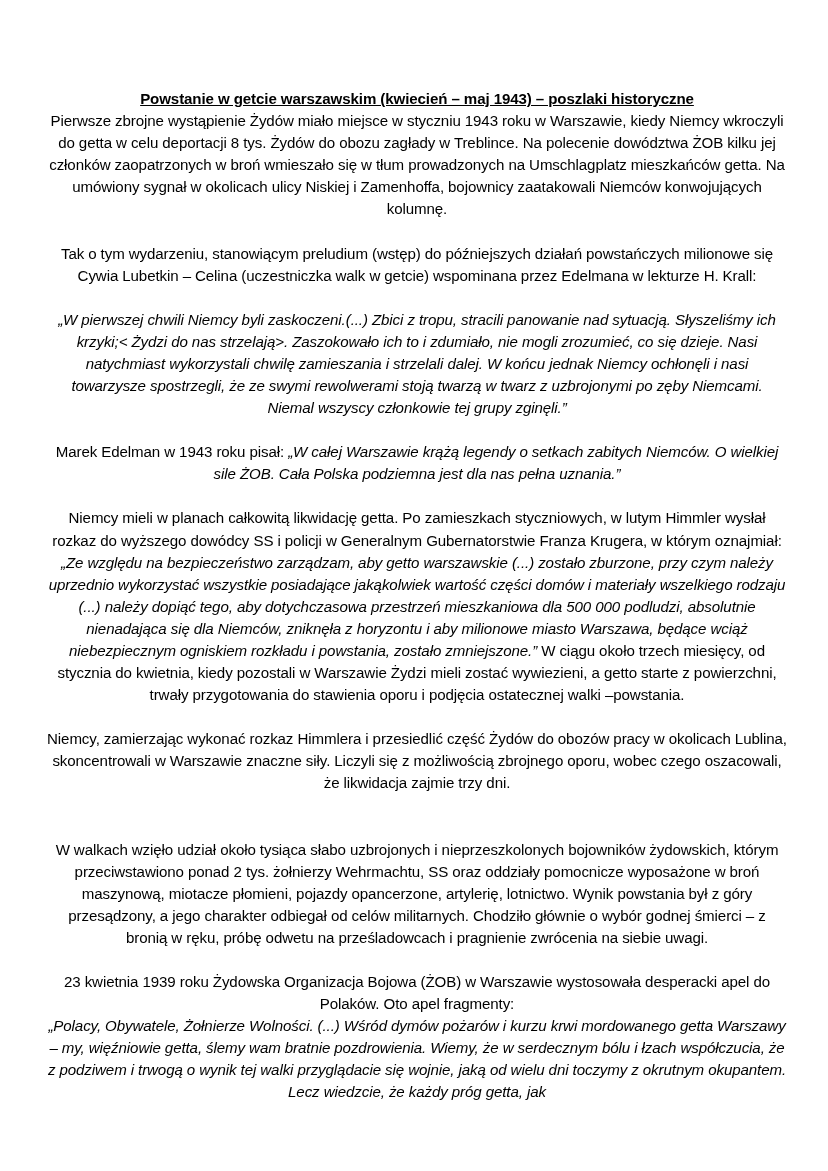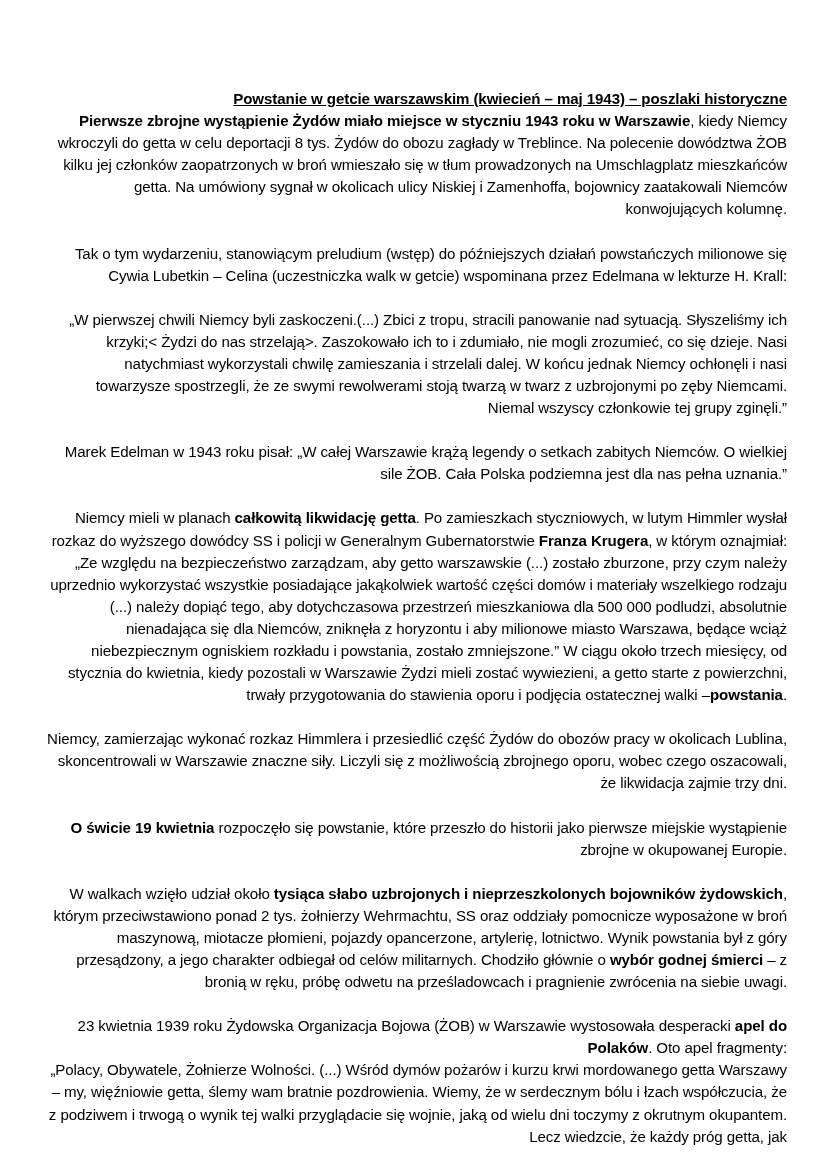--- a/index.html
+++ b/index.html
@@ -24,29 +24,29 @@
   #doc-body {
     position: absolute;
     left: 47px;
     top: 88px;
     width: 740px;
   }
   p.para {
     margin: 0;
     font-size: 15.1px;
     line-height: 22.1px;
-    text-align: right;
+    text-align: center;
     letter-spacing: -0.1px;
     word-spacing: 0px;
   }
   .gap {
     height: 22px;
   }
-  .b { font-weight: bold; }
-  .i { }
+  .b { font-weight: normal; }
+  .i { font-style: italic; }
   .title {
     font-weight: bold;
     text-decoration: underline;
   }
 </style>
 </head>
 <body>
 
 <div id="page">
   <div id="doc-body">
@@ -71,21 +71,20 @@
     <div class="gap"></div>
 
     <p class="para"><span>Niemcy mieli w planach </span><span class="b">całkowitą likwidację getta</span><span>. Po zamieszkach styczniowych, w lutym Himmler wysłał rozkaz do wyższego dowódcy SS i policji w Generalnym Gubernatorstwie </span><span class="b">Franza Krugera</span><span>, w którym oznajmiał: </span><span class="i">„Ze względu na bezpieczeństwo zarządzam, aby getto warszawskie (...) zostało zburzone, przy czym należy uprzednio wykorzystać wszystkie posiadające jakąkolwiek wartość części domów i materiały wszelkiego rodzaju (...) należy dopiąć tego, aby dotychczasowa przestrzeń mieszkaniowa dla 500 000 podludzi, absolutnie nienadająca się dla Niemców, zniknęła z horyzontu i aby milionowe miasto Warszawa, będące wciąż niebezpiecznym ogniskiem rozkładu i powstania, zostało zmniejszone.”</span><span> W ciągu około trzech miesięcy, od stycznia do kwietnia, kiedy pozostali w Warszawie Żydzi mieli zostać wywiezieni, a getto starte z powierzchni, trwały przygotowania do stawienia oporu i podjęcia ostatecznej walki –</span><span class="b">powstania</span><span>.</span></p>
 
     <div class="gap"></div>
 
     <p class="para"><span>Niemcy, zamierzając wykonać rozkaz Himmlera i przesiedlić część Żydów do obozów pracy w okolicach Lublina, skoncentrowali w Warszawie znaczne siły. Liczyli się z możliwością zbrojnego oporu, wobec czego oszacowali, że likwidacja zajmie trzy dni.</span></p>
 
     <div class="gap"></div>
 
-    <p class="para"><span class="b">O świcie 19 kwietnia</span><span> rozpoczęło się powstanie, które przeszło do historii jako pierwsze miejskie wystąpienie zbrojne w okupowanej Europie.</span></p>
 
     <div class="gap"></div>
 
     <p class="para"><span>W walkach wzięło udział około </span><span class="b">tysiąca słabo uzbrojonych i nieprzeszkolonych bojowników żydowskich</span><span>, którym przeciwstawiono ponad 2 tys. żołnierzy Wehrmachtu, SS oraz oddziały pomocnicze wyposażone w broń maszynową, miotacze płomieni, pojazdy opancerzone, artylerię, lotnictwo. Wynik powstania był z góry przesądzony, a jego charakter odbiegał od celów militarnych. Chodziło głównie o </span><span class="b">wybór godnej śmierci</span><span> – z bronią w ręku, próbę odwetu na prześladowcach i pragnienie zwrócenia na siebie uwagi.</span></p>
 
     <div class="gap"></div>
 
     <p class="para"><span>23 kwietnia 1939 roku Żydowska Organizacja Bojowa (ŻOB) w Warszawie wystosowała desperacki </span><span class="b">apel do Polaków</span><span>. Oto apel fragmenty:</span></p>
 
     <p class="para"><span class="i">„Polacy, Obywatele, Żołnierze Wolności. (...) Wśród dymów pożarów i kurzu krwi mordowanego getta Warszawy – my, więźniowie getta, ślemy wam bratnie pozdrowienia. Wiemy, że w serdecznym bólu i łzach współczucia, że z podziwem i trwogą o wynik tej walki przyglądacie się wojnie, jaką od wielu dni toczymy z okrutnym okupantem. Lecz wiedzcie, że każdy próg getta, jak</span></p>

